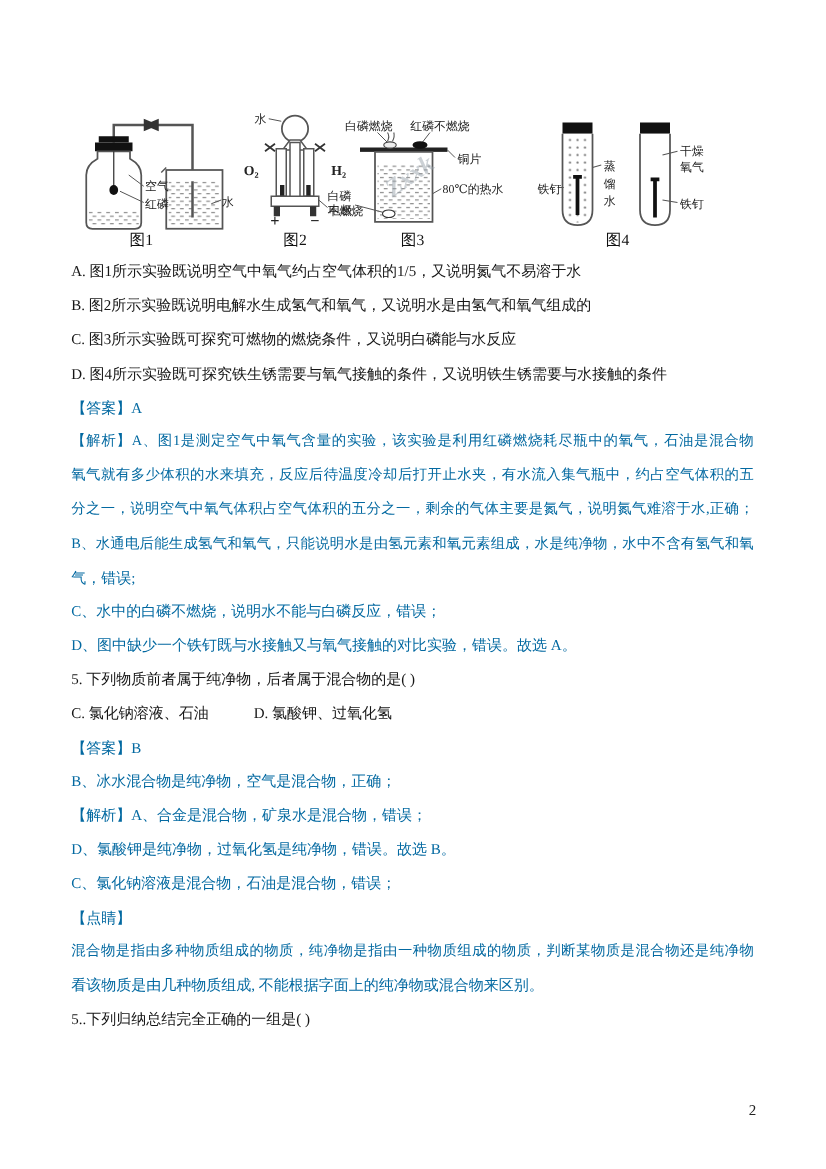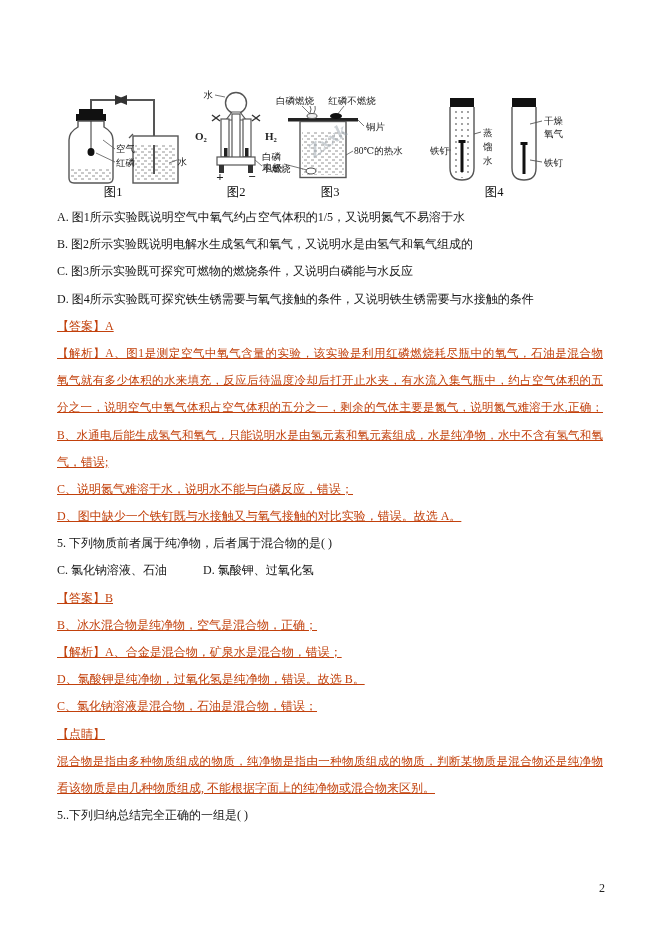--- a/index.html
+++ b/index.html
@@ -14,21 +14,21 @@
   .fig .lbl{font-size:9.5px;}
   .fig .cap{font-size:12.5px;fill:#111;}
   .fig .gas{font-size:11px;font-weight:bold;}
   .fig .pm{font-size:13px;font-weight:bold;}
   .fig .wm{font-size:20px;font-style:italic;font-weight:bold;fill:#9aa4ad;opacity:.5;}
   .content{position:absolute;left:57px;top:204px;width:546px;}
   .ln{
     height:27.2px;line-height:27.2px;font-size:12px;
     white-space:nowrap;color:#151515;
   }
-  .red{color:#c2410c;text-decoration:underline;}
+  .red{color:#0369a1;}
   .fill{
     font-size:11.5px;white-space:normal;overflow:hidden;
     text-align:justify;text-align-last:justify;
   }
   .pagenum{
     position:absolute;left:592px;top:878px;width:20px;height:20px;
     font-size:12px;line-height:20px;text-align:center;color:#222;
   }
 </style>
 </head>
@@ -147,21 +147,21 @@
     <div class="ln">A. 图1所示实验既说明空气中氧气约占空气体积的1/5，又说明氮气不易溶于水</div>
     <div class="ln">B. 图2所示实验既说明电解水生成氢气和氧气，又说明水是由氢气和氧气组成的</div>
     <div class="ln">C. 图3所示实验既可探究可燃物的燃烧条件，又说明白磷能与水反应</div>
     <div class="ln">D. 图4所示实验既可探究铁生锈需要与氧气接触的条件，又说明铁生锈需要与水接触的条件</div>
     <div class="ln red">【答案】A</div>
     <div class="ln red fill">【解析】A、图1是测定空气中氧气含量的实验，该实验是利用红磷燃烧耗尽瓶中的氧气，石油是混合物</div>
     <div class="ln red fill">氧气就有多少体积的水来填充，反应后待温度冷却后打开止水夹，有水流入集气瓶中，约占空气体积的五</div>
     <div class="ln red fill">分之一，说明空气中氧气体积占空气体积的五分之一，剩余的气体主要是氮气，说明氮气难溶于水,正确；</div>
     <div class="ln red fill">B、水通电后能生成氢气和氧气，只能说明水是由氢元素和氧元素组成，水是纯净物，水中不含有氢气和氧</div>
     <div class="ln red">气，错误;</div>
-    <div class="ln red">C、说明氮气难溶于水，说明水不能与白磷反应，错误；</div>
+    <div class="ln red">C、水中的白磷不燃烧，说明水不能与白磷反应，错误；</div>
     <div class="ln red">D、图中缺少一个铁钉既与水接触又与氧气接触的对比实验，错误。故选 A。</div>
     <div class="ln">5. 下列物质前者属于纯净物，后者属于混合物的是(  )</div>
     <div class="ln">C. 氯化钠溶液、石油　　　D. 氯酸钾、过氧化氢</div>
     <div class="ln red">【答案】B</div>
     <div class="ln red">B、冰水混合物是纯净物，空气是混合物，正确；</div>
     <div class="ln red">【解析】A、合金是混合物，矿泉水是混合物，错误；</div>
     <div class="ln red">D、氯酸钾是纯净物，过氧化氢是纯净物，错误。故选 B。</div>
     <div class="ln red">C、氯化钠溶液是混合物，石油是混合物，错误；</div>
     <div class="ln red">【点睛】</div>
     <div class="ln red fill">混合物是指由多种物质组成的物质，纯净物是指由一种物质组成的物质，判断某物质是混合物还是纯净物</div>

